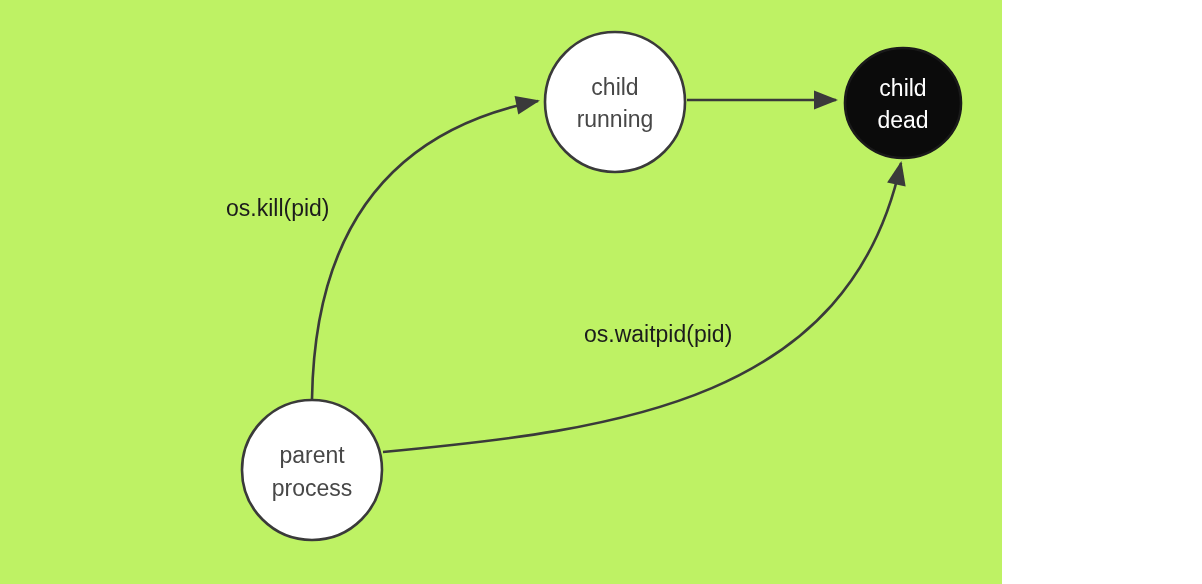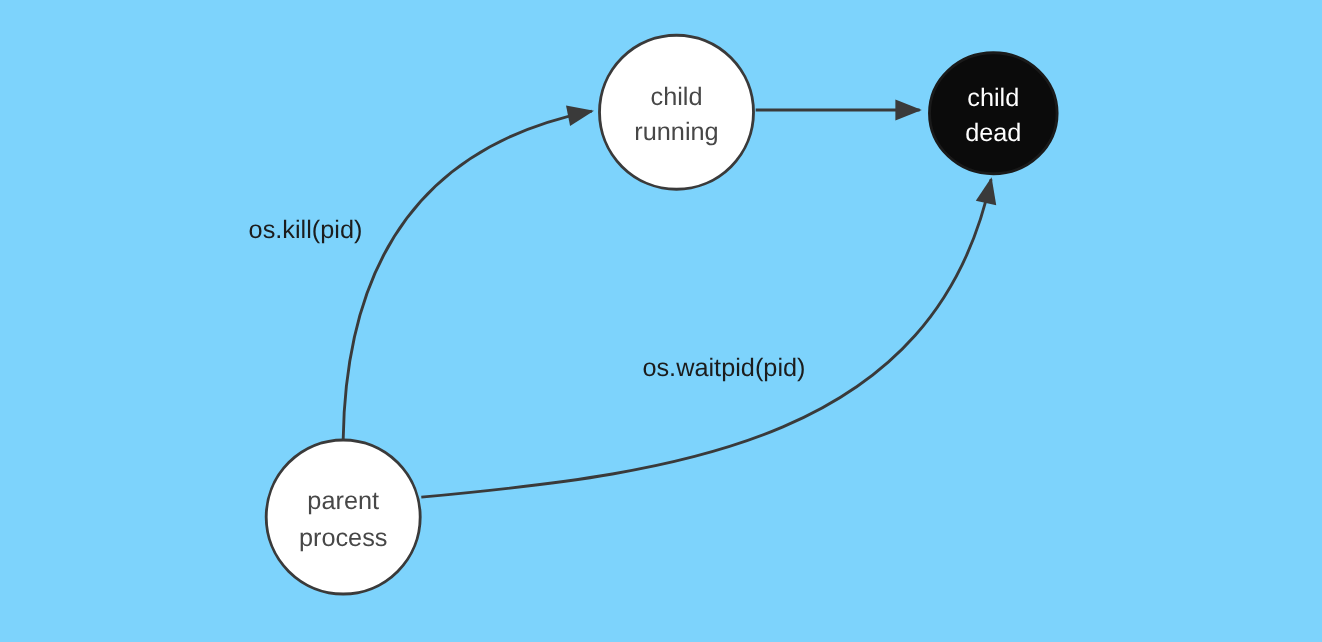--- a/index.html
+++ b/index.html
@@ -2,23 +2,23 @@
 <html><head>
 <meta charset="utf-8">
 <style>
   html, body {
     margin: 0;
     padding: 0;
     background: #ffffff;
   }
   .canvas {
     position: relative;
-    width: 1202px;
+    width: 1002px;
     height: 584px;
-    background: #7dd3fc;
+    background: #bef264;
     overflow: hidden;
   }
   svg { display: block; }
   .node {
     fill: #ffffff;
     stroke: #3a3a3a;
     stroke-width: 2.6;
   }
   .node-dead {
     stroke: #1a1a1a;

